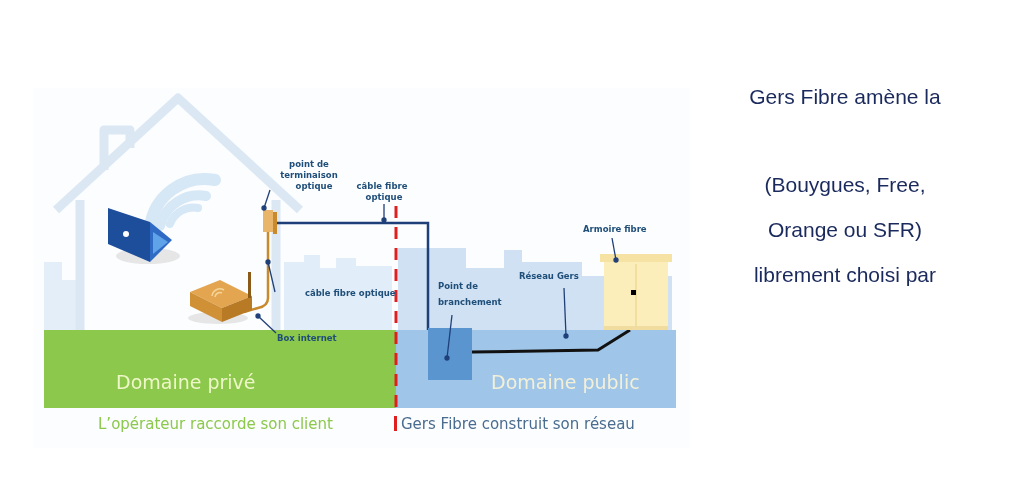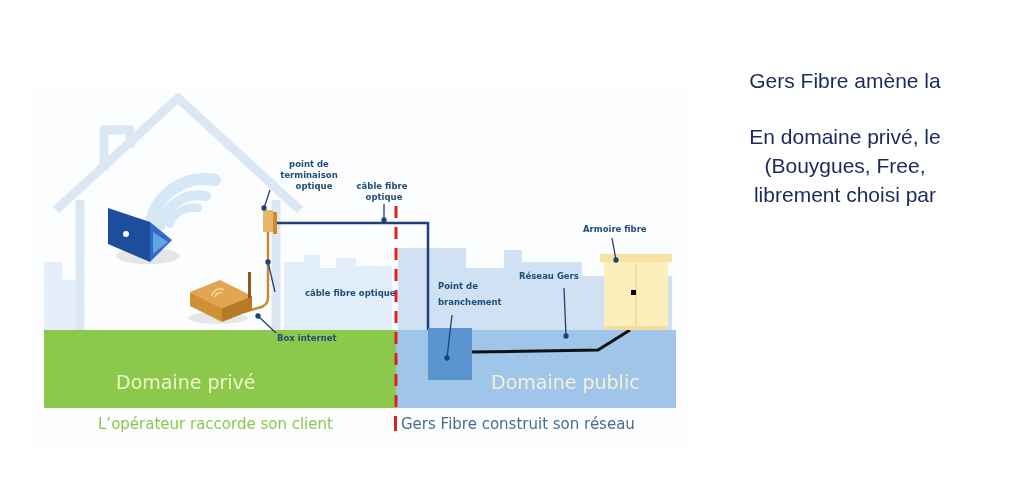--- a/index.html
+++ b/index.html
@@ -4,21 +4,21 @@
 <style>
   html, body { margin: 0; padding: 0; background: #ffffff; }
   body { width: 1024px; height: 479px; position: relative; overflow: hidden; font-family: "DejaVu Sans", sans-serif; }
   #diagram { position: absolute; left: 0; top: 0; }
   .lbl { font-family: "DejaVu Sans", sans-serif; font-weight: bold; fill: #1f4e79; }
   .lbl-sm { font-size: 8.5px; }
   .domain-title { font-family: "DejaVu Sans", sans-serif; font-size: 19px; }
   .caption { font-family: "DejaVu Sans", sans-serif; font-size: 15px; }
   #side-text { position: absolute; left: 700px; top: 66px; width: 290px; text-align: center;
     font-family: "Liberation Sans", sans-serif; color: #1b2a5c; font-size: 21px; line-height: 29px; }
-  #side-text p { margin: 0; }
+  #side-text p { margin: 16px; }
   #side-text .gap { height: 27px; }
 </style>
 </head>
 <body>
 
 <svg id="diagram" width="700" height="479" viewBox="0 0 700 479" xmlns="http://www.w3.org/2000/svg">
 
   <rect x="34" y="88" width="656" height="360" fill="#fbfdff"></rect>
 
   <g fill="#e4eef8">
@@ -138,16 +138,16 @@
   <text class="domain-title" fill="#f3f0d8" x="491" y="389">Domaine public</text>
 
   <text class="caption" fill="#8cc84b" x="98" y="429">L’opérateur raccorde son client</text>
   <rect x="394" y="416" width="3" height="15" fill="#e02020"></rect>
   <text class="caption" fill="#4a6c8f" x="401" y="429">Gers Fibre construit son réseau</text>
 </svg>
 
 <div id="side-text">
   <p>Gers Fibre amène la</p>
   <div class="gap"></div>
-  <p>En domaine privé, le</p>
   <p>(Bouygues, Free,</p>
+  <p>Orange ou SFR)</p>
   <p>librement choisi par</p>
 </div>
 
 </body></html>

